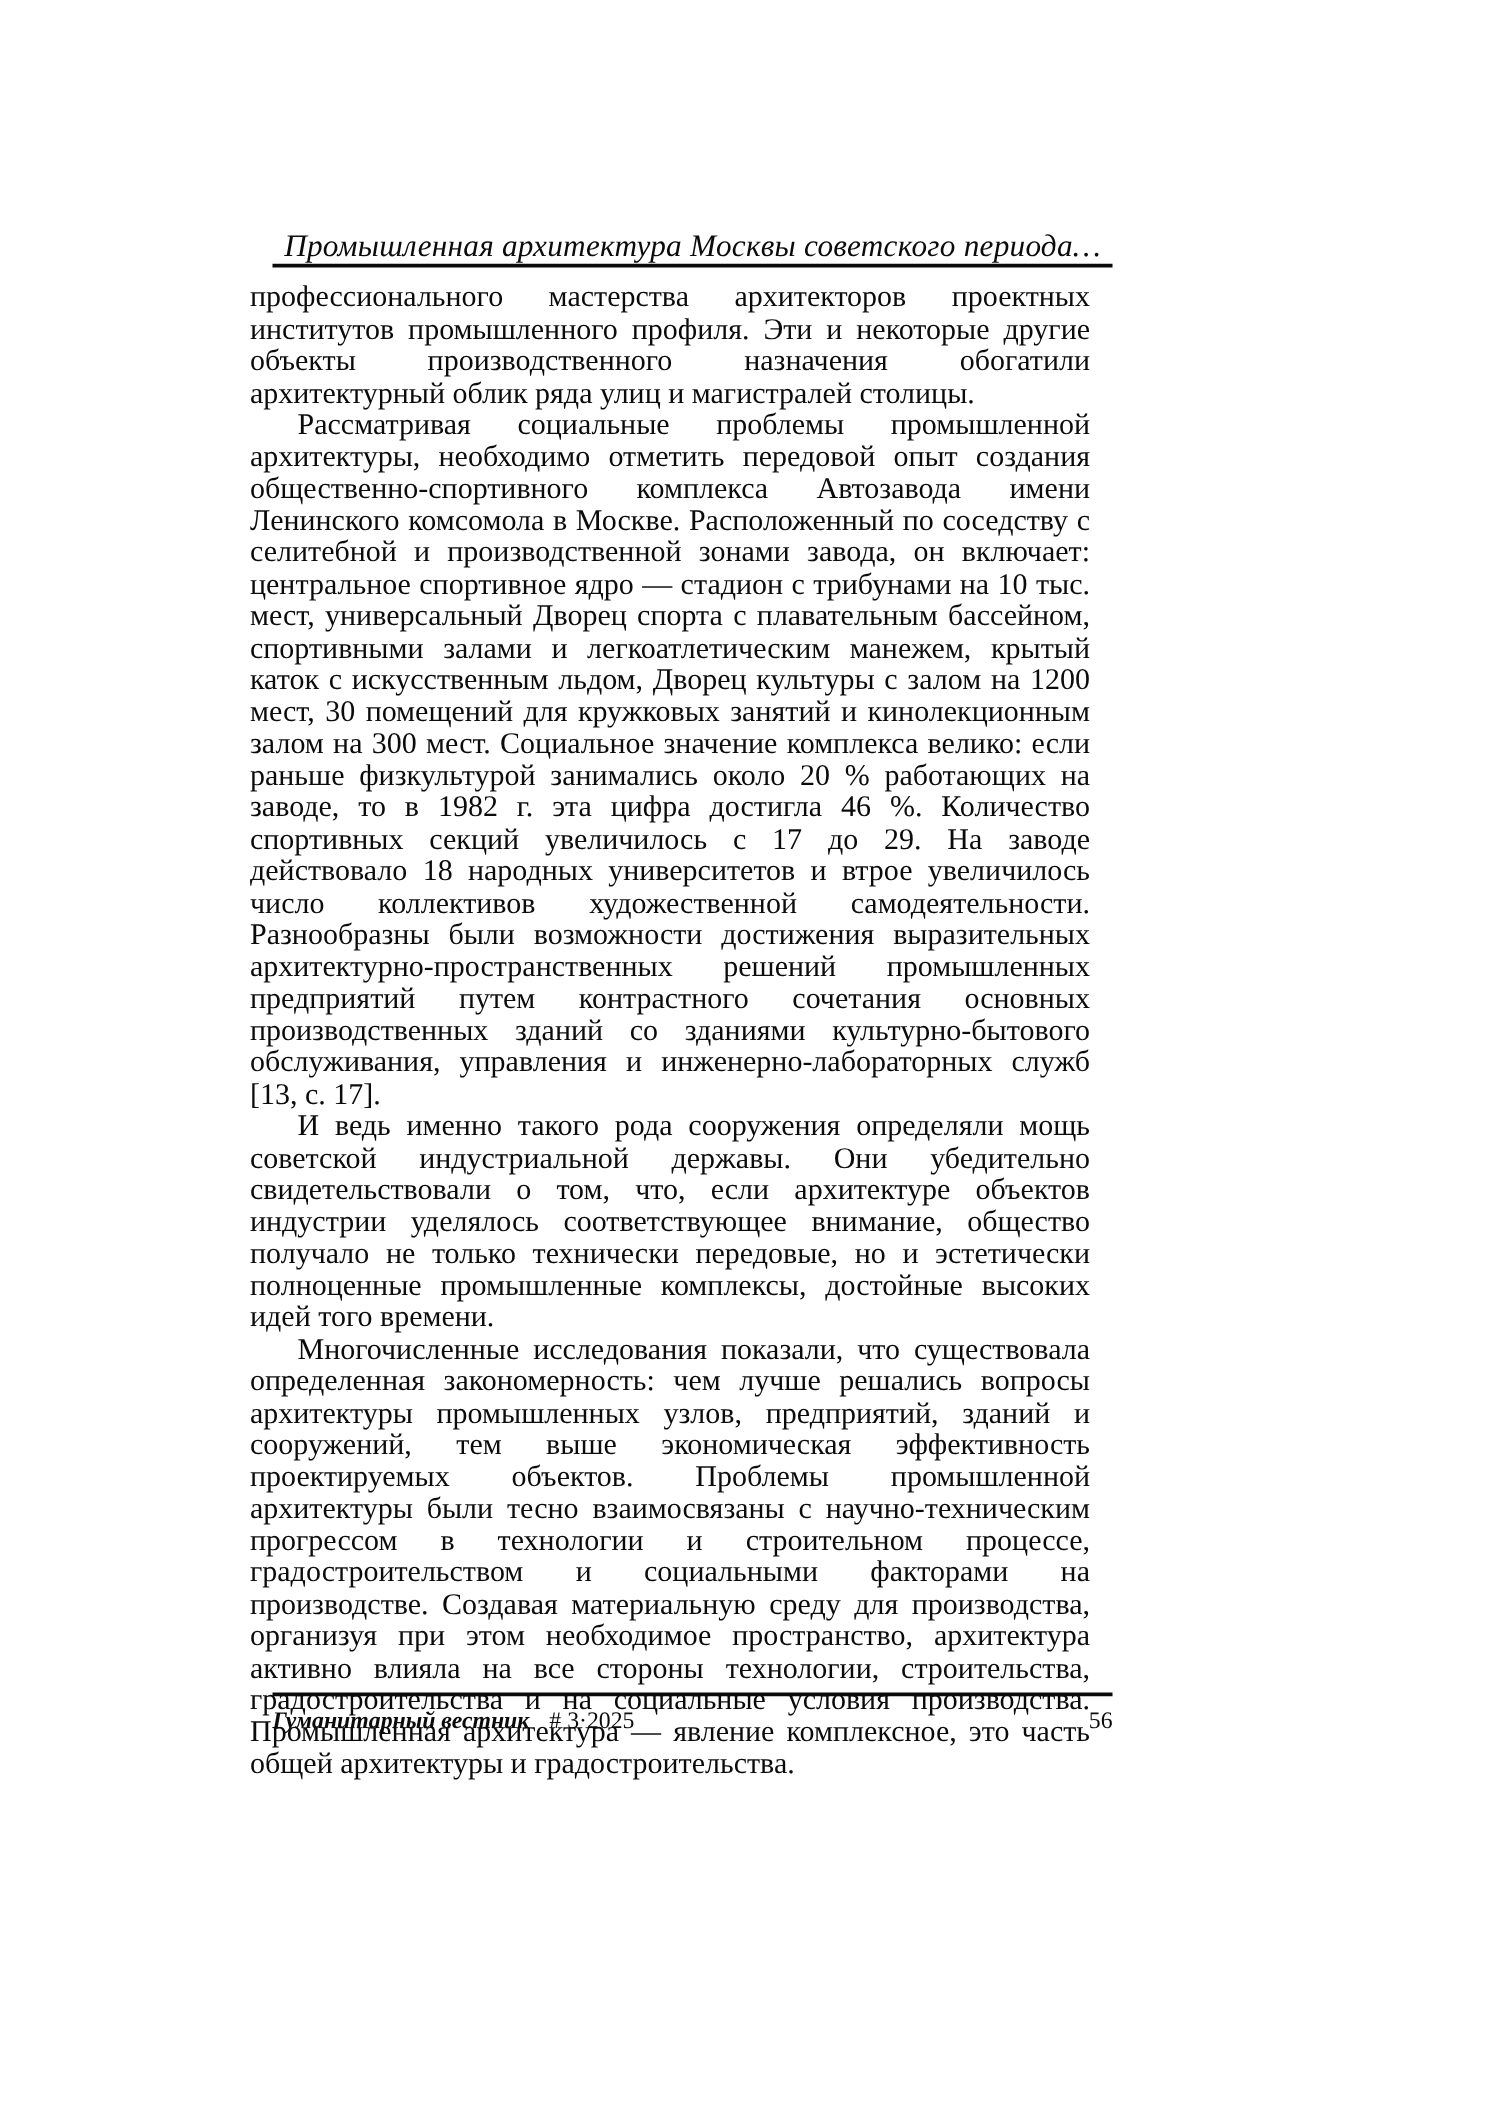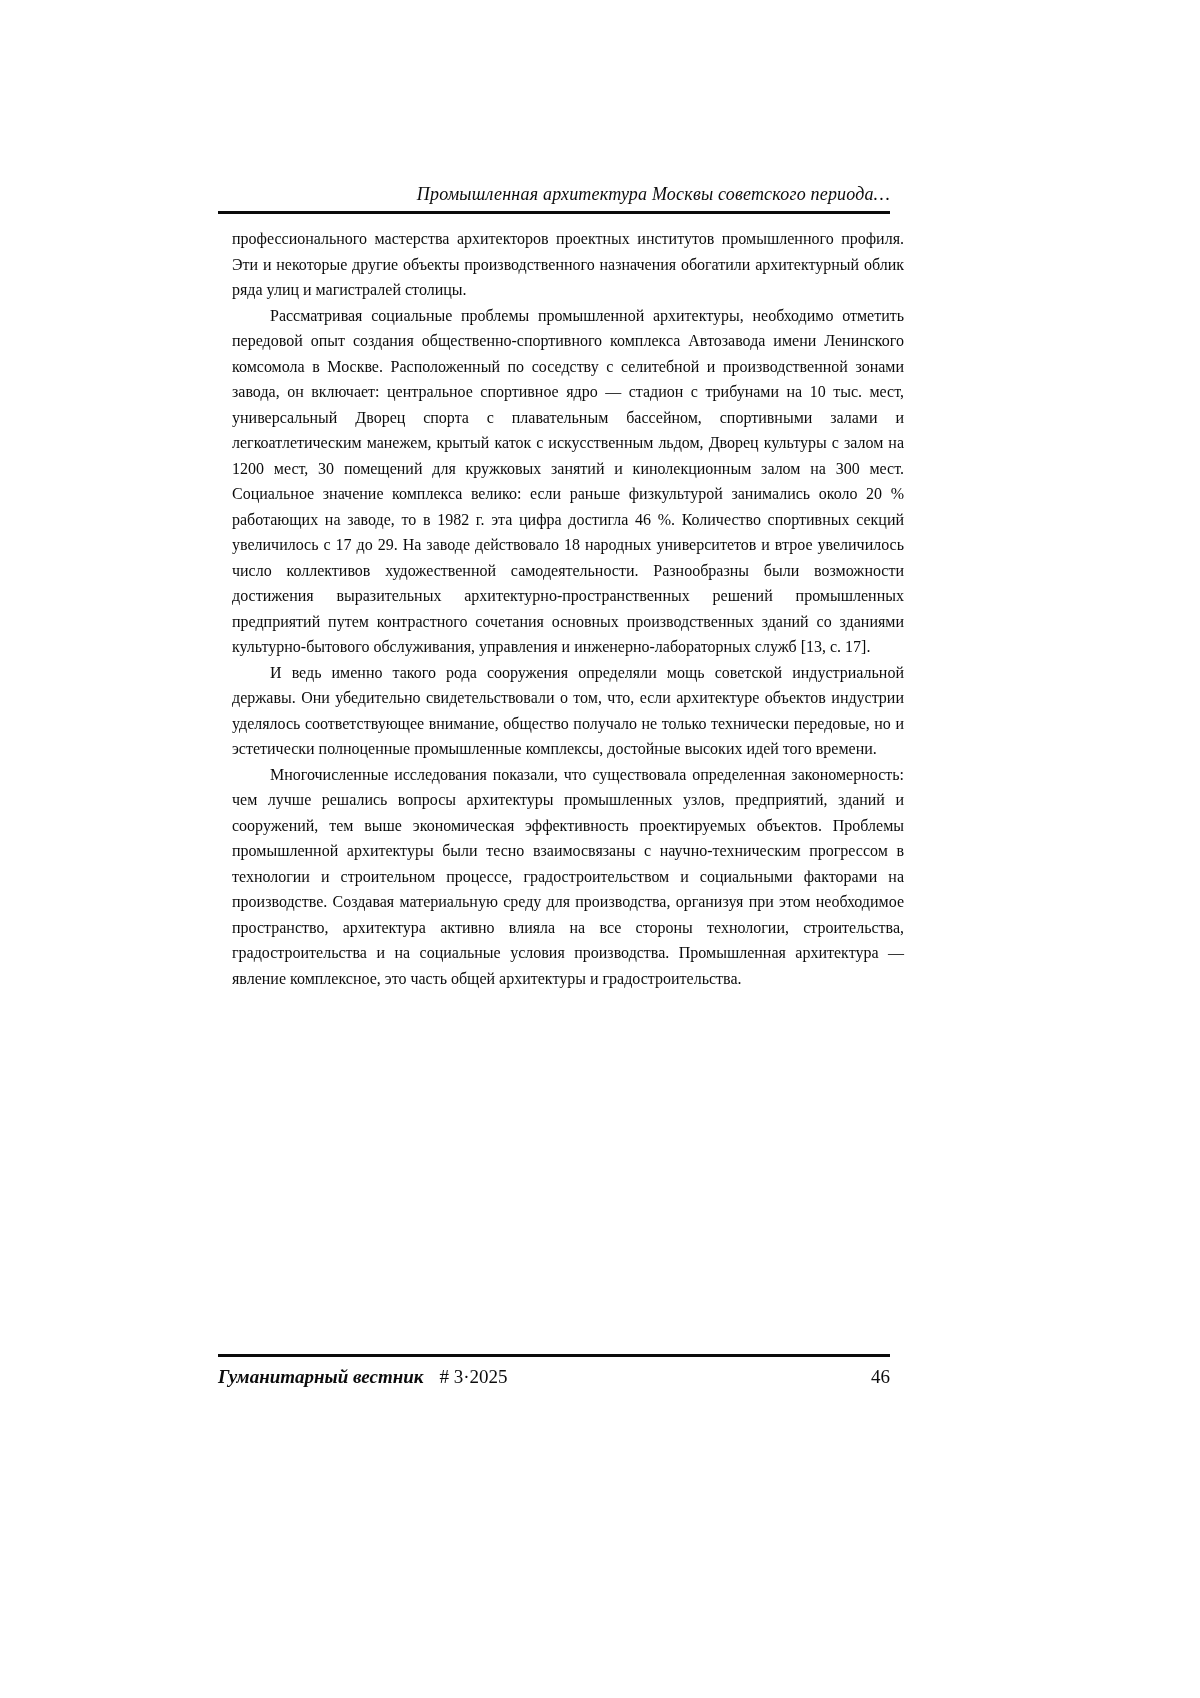--- a/index.html
+++ b/index.html
@@ -14,39 +14,39 @@
     background: #ffffff;
     font-family: "Liberation Serif", "DejaVu Serif", serif;
     color: #0b0b0b;
     overflow: hidden;
   }
   .running-head {
     position: absolute;
     left: 218px;
     top: 184px;
     width: 672px;
-    text-align: right;
+    text-align: center;
     font-style: italic;
-    font-size: 18px;
+    font-size: 25px;
     letter-spacing: 0.2px;
     white-space: nowrap;
   }
   .header-rule {
     position: absolute;
     left: 218px;
     top: 211px;
     width: 672px;
     border-top: 3px solid #0b0b0b;
   }
   .article-body {
     position: absolute;
-    left: 232px;
+    left: 200px;
     top: 226px;
     width: 672px;
-    font-size: 16px;
+    font-size: 24px;
     line-height: 25.5px;
     text-align: justify;
     text-justify: inter-word;
     hyphens: auto;
     -webkit-hyphens: auto;
   }
   .article-body p {
     margin: 0;
     text-indent: 38px;
   }
@@ -94,16 +94,16 @@
     <p>Рассматривая социальные проблемы промышленной архитектуры, необходимо отметить передовой опыт создания общественно-спортивного комплекса Автозавода имени Ленинского комсомола в Москве. Расположенный по соседству с селитебной и производственной зонами завода, он включает: центральное спортивное ядро — стадион с трибунами на 10 тыс. мест, универсальный Дворец спорта с плавательным бассейном, спортивными залами и легкоатлетическим манежем, крытый каток с искусственным льдом, Дворец культуры с залом на 1200 мест, 30 помещений для кружковых занятий и кинолекционным залом на 300 мест. Социальное значение комплекса велико: если раньше физкультурой занимались около 20 % работающих на заводе, то в 1982 г. эта цифра достигла 46 %. Количество спортивных секций увеличилось с 17 до 29. На заводе действовало 18 народных университетов и втрое увеличилось число коллективов художественной самодеятельности. Разнообразны были возможности достижения выразительных архитектурно-пространственных решений промышленных предприятий путем контрастного сочетания основных производственных зданий со зданиями культурно-бытового обслуживания, управления и инженерно-лабораторных служб [13, с. 17].</p>
     <p>И ведь именно такого рода сооружения определяли мощь советской индустриальной державы. Они убедительно свидетельствовали о том, что, если архитектуре объектов индустрии уделялось соответствующее внимание, общество получало не только технически передовые, но и эстетически полноценные промышленные комплексы, достойные высоких идей того времени.</p>
     <p>Многочисленные исследования показали, что существовала определенная закономерность: чем лучше решались вопросы архитектуры промышленных узлов, предприятий, зданий и сооружений, тем выше экономическая эффективность проектируемых объектов. Проблемы промышленной архитектуры были тесно взаимосвязаны с научно-техническим прогрессом в технологии и строительном процессе, градостроительством и социальными факторами на производстве. Создавая материальную среду для производства, организуя при этом необходимое пространство, архитектура активно влияла на все стороны технологии, строительства, градостроительства и на социальные условия производства. Промышленная архитектура — явление комплексное, это часть общей архитектуры и градостроительства.</p>
   </div>
 
   <div class="page-footer">
     <div class="footer-left">
       <span class="journal-name">Гуманитарный вестник</span>
       <span class="issue-label"># 3·2025</span>
     </div>
-    <div class="page-number">46</div>
+    <div class="page-number">56</div>
   </div>
 
 </div>
 
 </body></html>

